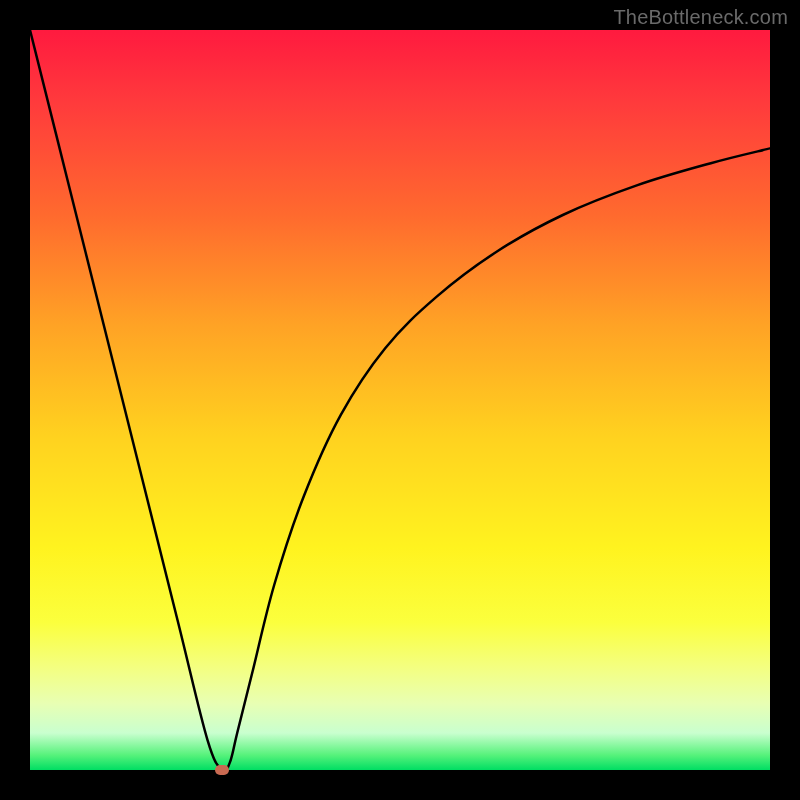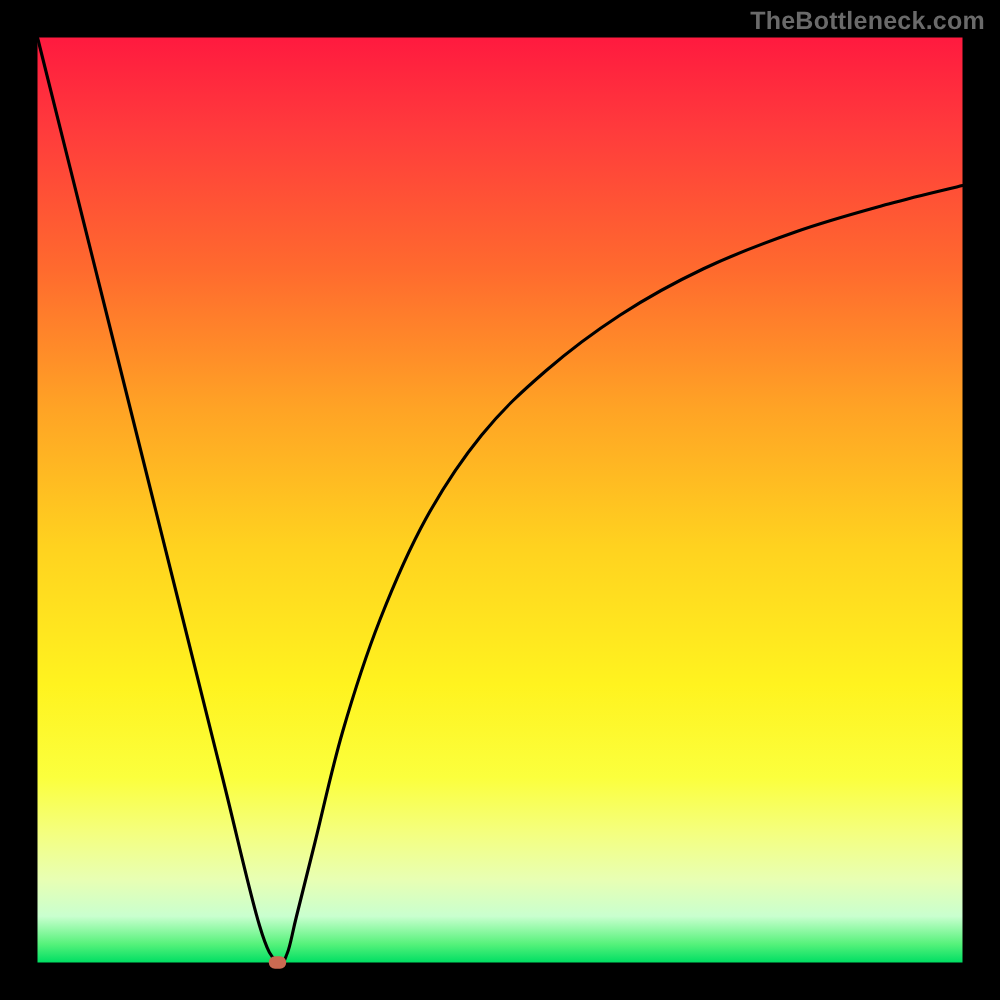--- a/index.html
+++ b/index.html
@@ -37,21 +37,21 @@
       #56f27b 98%,
       #00de63 100%
     );
   }
   .watermark {
     position: absolute;
     top: 6px;
     right: 12px;
     color: #6a6a6a;
     font-size: 20px;
-    font-weight: 700;
+    font-weight: 400;
     letter-spacing: 0.2px;
     white-space: nowrap;
   }
   svg.curve {
     position: absolute;
     left: 0;
     top: 0;
     width: 740px;
     height: 740px;
     overflow: visible;

